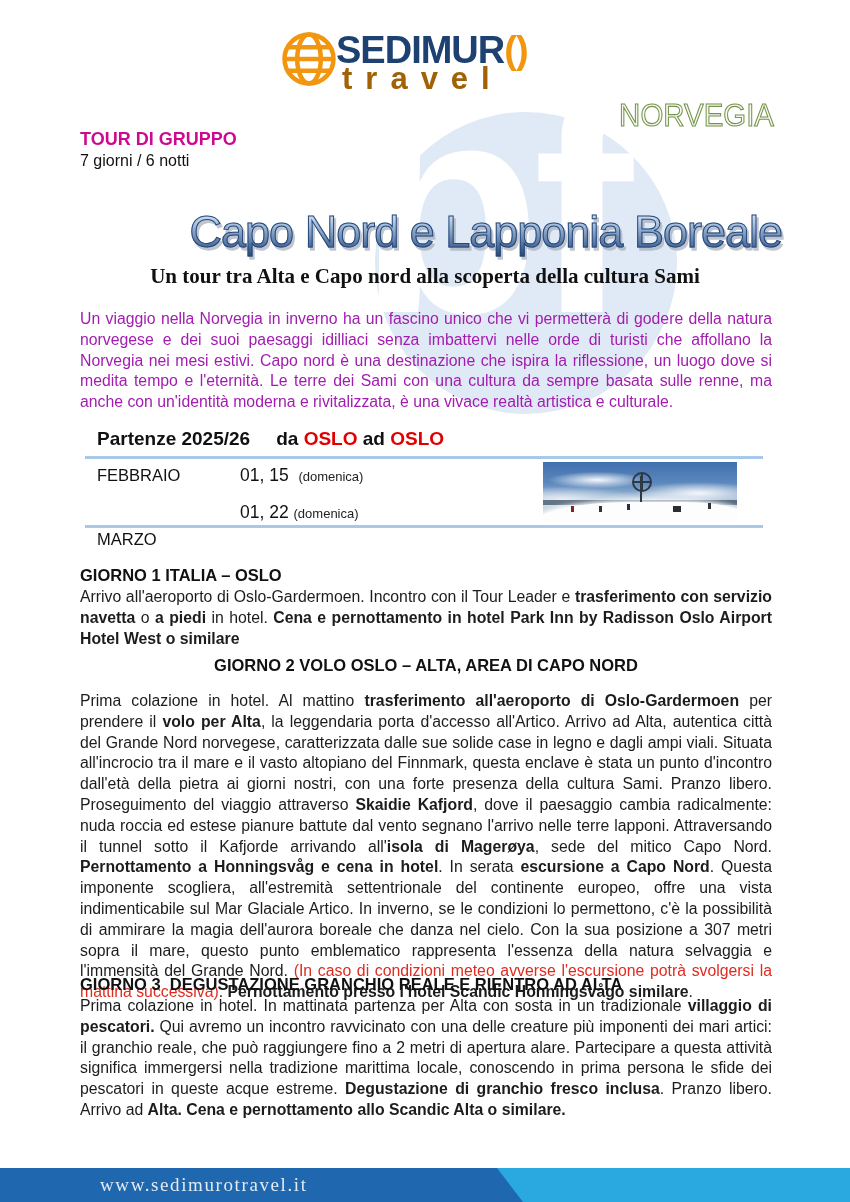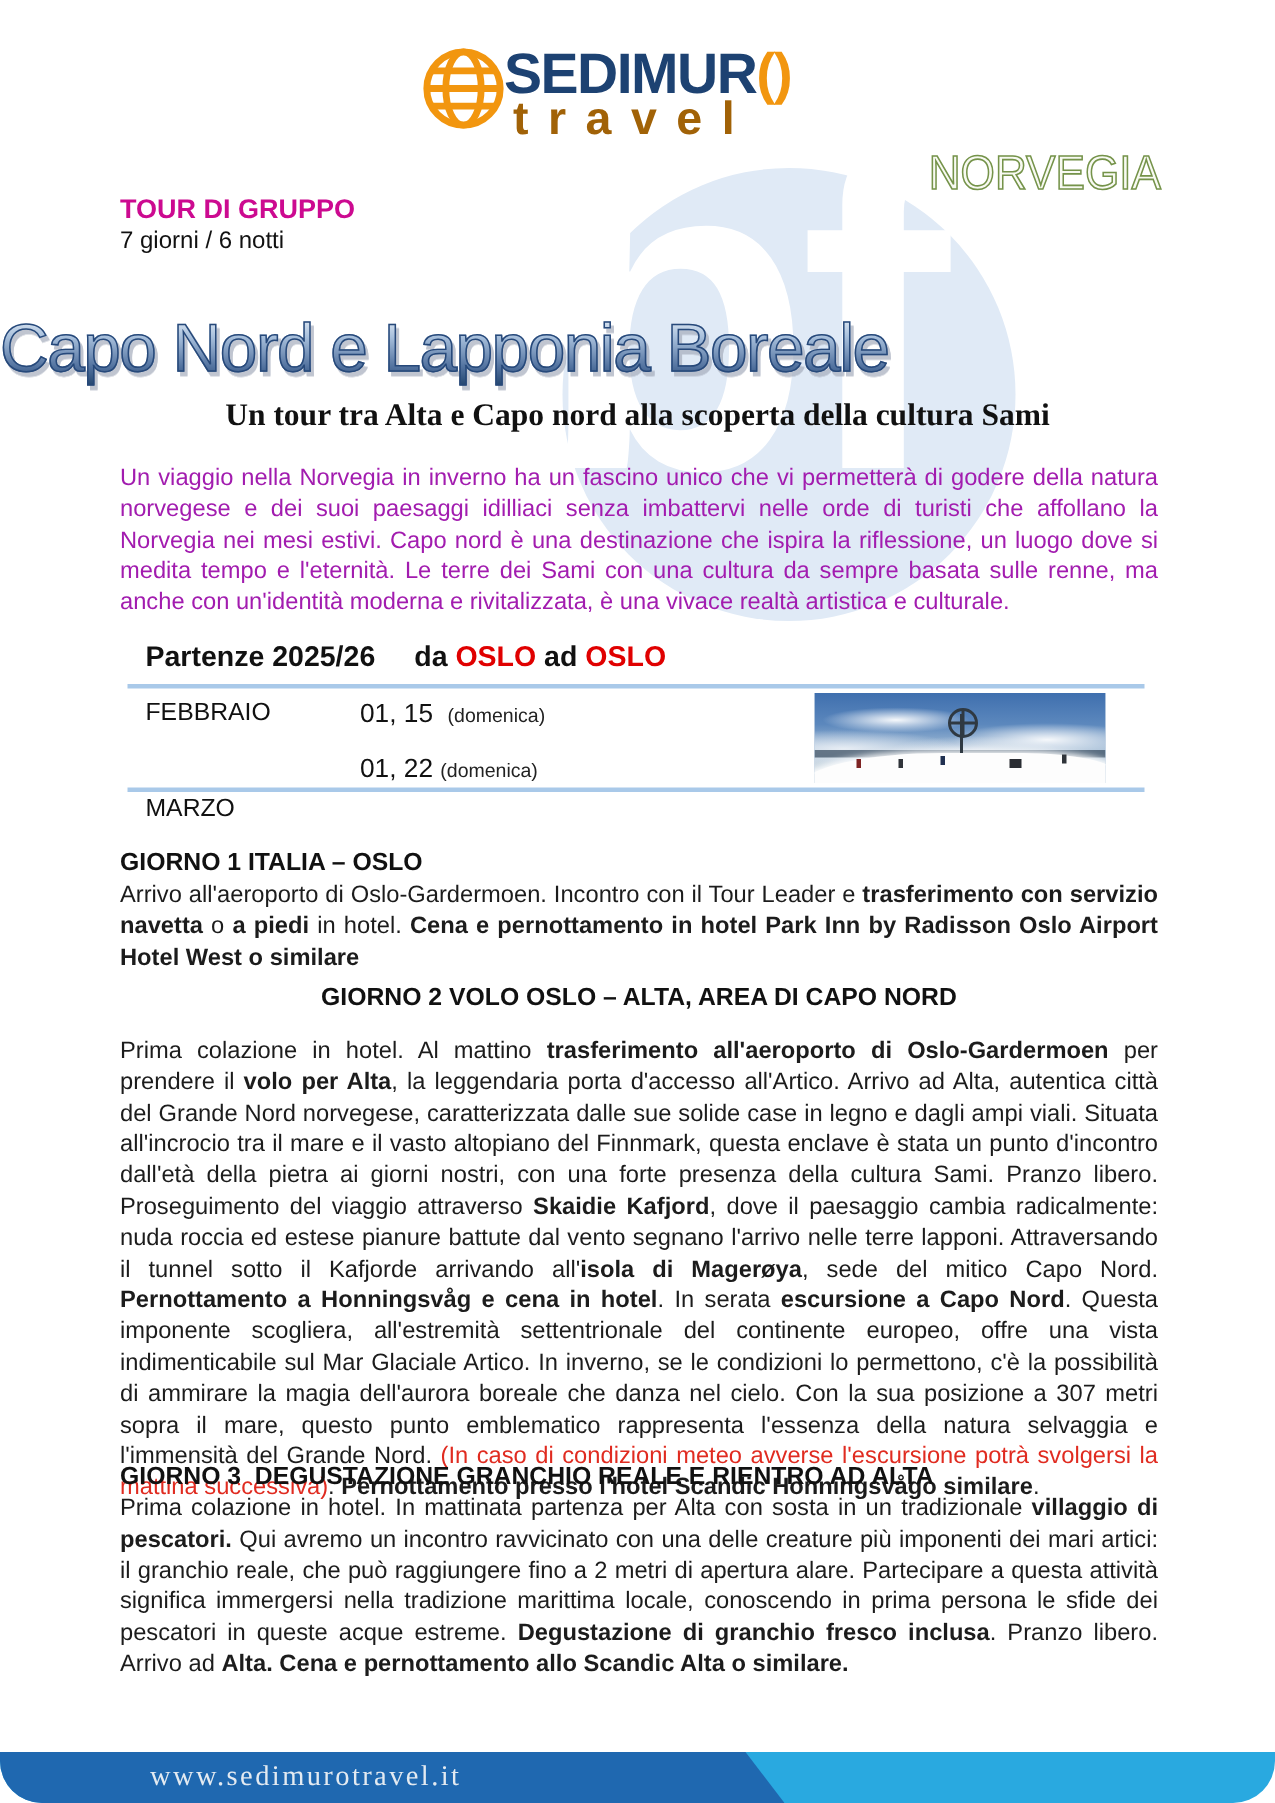--- a/index.html
+++ b/index.html
@@ -1,17 +1,17 @@
 <!DOCTYPE html>
 <html><head>
 <meta charset="utf-8">
 <style>
   html,body{margin:0;padding:0;background:#ffffff;}
   .page{position:relative;width:850px;height:1202px;background:#fff;overflow:hidden;
-        font-family:"Liberation Sans",sans-serif;color:#1a1a1a;border-radius:28px;}
+        font-family:"Liberation Sans",sans-serif;color:#1a1a1a;}
   .abs{position:absolute;}
 
   
   .wm-circle{left:375px;top:112px;width:302px;height:302px;border-radius:50%;
              background:#e0eaf6;z-index:0;}
   .wm-text{left:358px;top:58px;width:340px;z-index:0;color:#ffffff;
            font-weight:bold;font-size:300px;line-height:300px;letter-spacing:-8px;}
 
   
   .logo-wrap{left:280px;top:30px;z-index:2;}
@@ -23,23 +23,23 @@
                font-weight:bold;font-size:31px;line-height:31px;letter-spacing:13px;color:#a16207;}
   .country{left:602px;top:97px;width:172px;text-align:right;font-size:32px;font-weight:bold;
            letter-spacing:0;color:#75934a;z-index:2;transform:scaleX(.92);transform-origin:right;}
   @supports (-webkit-text-stroke:1px black){
     .country{color:#f8faf2;-webkit-text-stroke:1.1px #75934a;font-weight:normal;}
   }
   .tour-type{left:80px;top:129px;font-size:18px;font-weight:bold;color:#cc0a90;z-index:2;}
   .duration{left:80px;top:152px;font-size:16px;color:#111;z-index:2;}
 
   
-  .title{left:0;top:207px;width:762px;text-align:left;z-index:2;
+  .title{left:0;top:207px;width:762px;text-align:right;z-index:2;
          font-size:45px;line-height:50px;letter-spacing:-1px;font-weight:400;
-         color:#3f67a0;text-shadow:2px 3px 2px rgba(150,160,175,.6);}
+         color:#3f67a0;text-shadow:2px 3px 2px rgba(150,160,175,.6);padding-left:20px;}
   @supports ((-webkit-background-clip:text)){
     .title{background:linear-gradient(180deg,#f4f8fc 0%,#a8c0dc 35%,#52729f 75%,#24466f 100%);
            -webkit-background-clip:text;background-clip:text;-webkit-text-fill-color:transparent;
            -webkit-text-stroke:1px #27497a;text-shadow:none;
            filter:drop-shadow(2px 3px 0 rgba(165,172,188,.7));}
   }
   .subtitle{left:0;top:264px;width:850px;text-align:center;z-index:2;
             font-family:"Liberation Serif",serif;font-weight:bold;font-size:21px;color:#111;}
 
   

